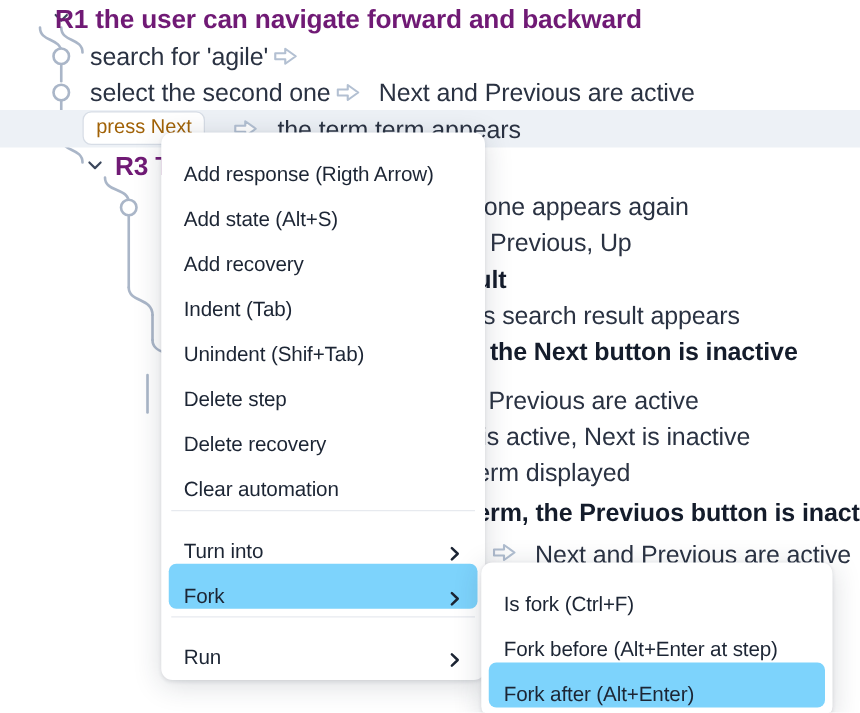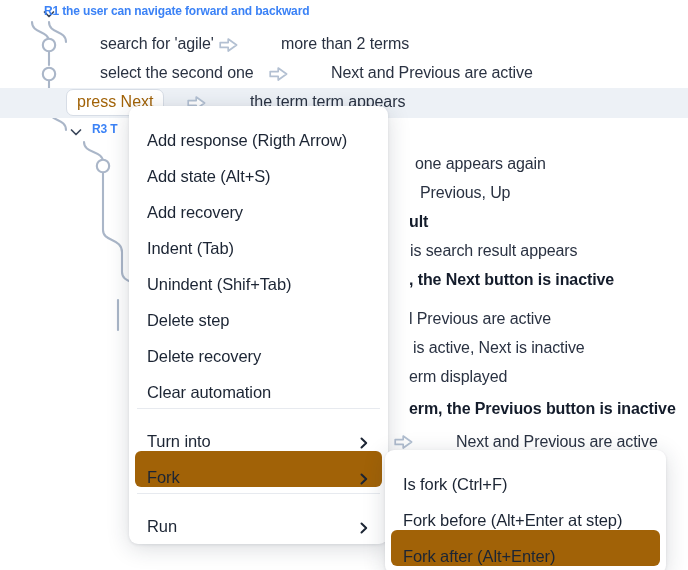--- a/index.html
+++ b/index.html
@@ -24,32 +24,31 @@
   .row {
     position: absolute;
     left: 0; right: 0;
     height: 30px;
     display: flex;
     align-items: center;
   }
   .row.highlight { background: #edf1f6; }
 
   .rule-title {
-    font-size: 12px;
+    font-size: 21px;
     font-weight: bold;
-    color: #3b82f6;
+    color: #701a75;
     white-space: nowrap;
     letter-spacing: -0.15px;
   }
   .step-text {
-    font-size: 16px;
+    font-size: 20px;
     color: #2a3242;
     white-space: nowrap;
     letter-spacing: -0.1px;
-    margin-left: 28px;
   }
   .step-text.bold { font-weight: bold; color: #141c2b; }
 
   .chip {
     display: inline-block;
     border: 1px solid #d7dde6;
     border-radius: 7px;
     background: #ffffff;
     padding: 3px 10px 4px 10px;
     font-size: 16px;
@@ -96,21 +95,21 @@
     align-items: flex-end;
     margin: 0 6px;
     padding: 0 12px;
     border-radius: 6px;
     font-size: 16.5px;
     color: #1c2534;
     white-space: nowrap;
     letter-spacing: -0.1px;
     cursor: default;
   }
-  .menu-item.selected { background: #a16207; }
+  .menu-item.selected { background: #7dd3fc; }
   .menu-item .label { flex: 1 1 auto; }
   .menu-item .submenu-chevron {
     flex: 0 0 auto;
     width: 12px; height: 16px;
     display: flex; align-items: center; justify-content: center;
   }
   .menu-sep {
     height: 1px;
     background: #e7eaef;
     margin: 6px 8px;
@@ -158,21 +157,20 @@
     <span class="rule-title" style="position:absolute;left:44px;top:4px;">R1 the user can navigate forward and backward</span>
   </div>
 
   <div class="row" style="top:30px;">
     <span class="step-text" style="position:absolute;left:72px;top:5px;">search for 'agile'</span>
     <span class="resp-arrow" style="position:absolute;left:219px;top:7px;">
       <svg viewBox="0 0 19 16" width="19" height="16">
         <path d="M1.2 5.6 h8.0 V2.0 L17.6 8.0 L9.2 14.0 V10.4 H1.2 Z" fill="#ffffff" stroke="#b3c0d2" stroke-width="1.7" stroke-linejoin="round"></path>
       </svg>
     </span>
-    <span class="step-text" style="position:absolute;left:253px;top:5px;">more than 2 terms</span>
   </div>
 
   <div class="row" style="top:59px;">
     <span class="step-text" style="position:absolute;left:72px;top:5px;">select the second one</span>
     <span class="resp-arrow" style="position:absolute;left:269px;top:7px;">
       <svg viewBox="0 0 19 16" width="19" height="16">
         <path d="M1.2 5.6 h8.0 V2.0 L17.6 8.0 L9.2 14.0 V10.4 H1.2 Z" fill="#ffffff" stroke="#b3c0d2" stroke-width="1.7" stroke-linejoin="round"></path>
       </svg>
     </span>
     <span class="step-text" style="position:absolute;left:303px;top:5px;">Next and Previous are active</span>

